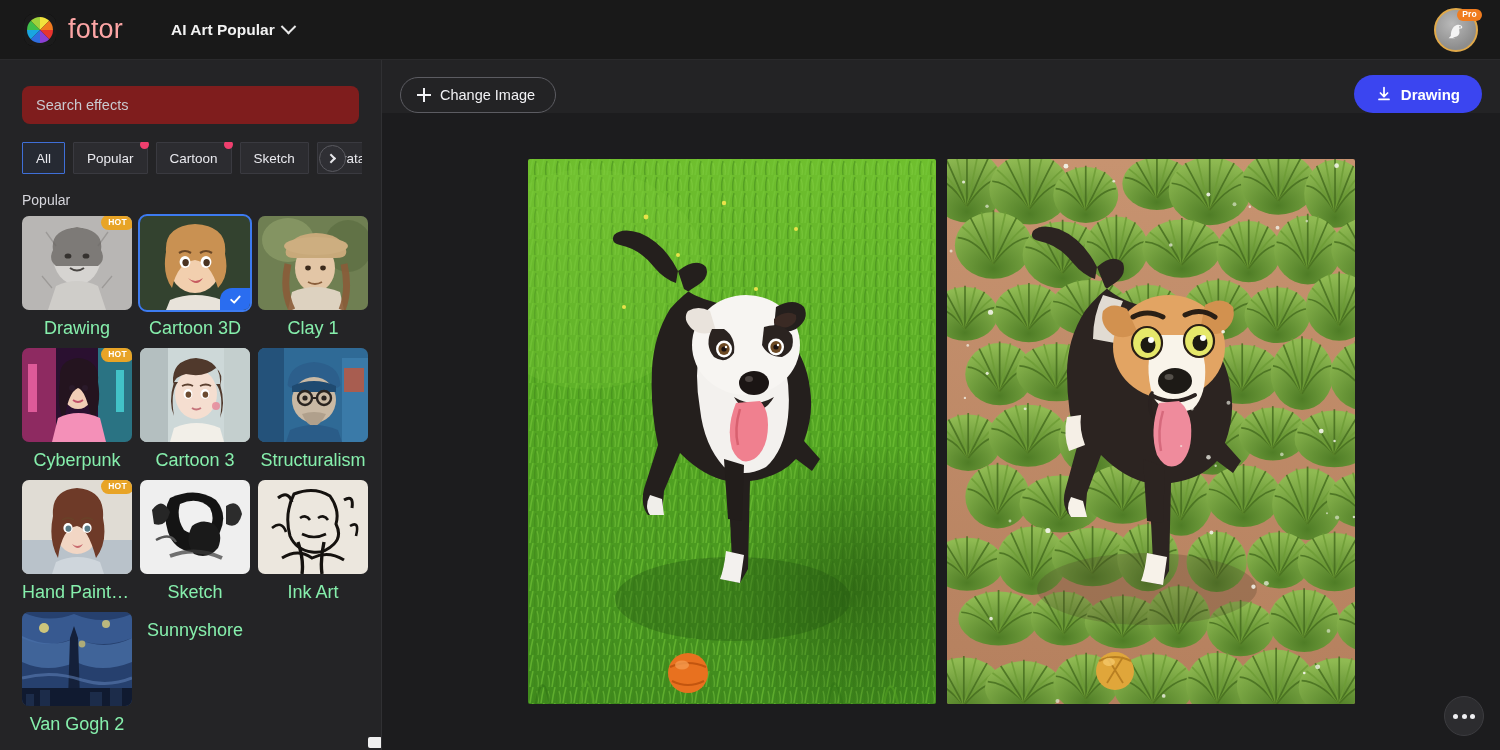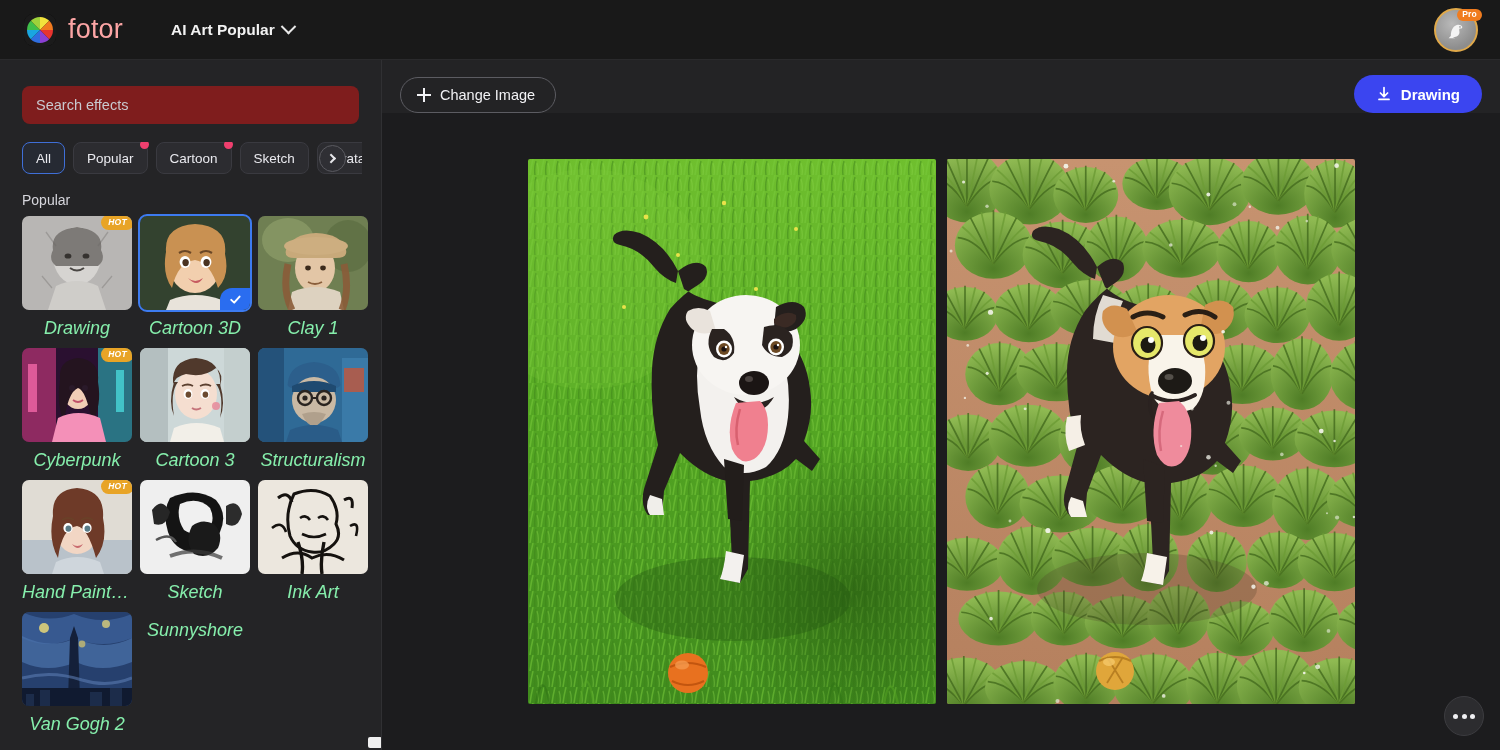--- a/index.html
+++ b/index.html
@@ -68,21 +68,21 @@
     color: #e3e3e6; font-size: 14.5px; font-family: inherit;
   }
   .search-box input::placeholder { color: #c9c9cf; }
 
   .chips {
     margin: 18px 0 0 22px; display: flex; gap: 8px;
     position: relative; width: 340px; overflow: hidden; height: 34px;
   }
   .chip {
     position: relative; flex: none; height: 32px; padding: 0 13px;
-    border-radius: 8px; background: #2c2c30; border: 1px solid #3a3a40;
+    border-radius: 1px; background: #2c2c30; border: 1px solid #3a3a40;
     color: #e9e9ee; font-size: 13.5px;
     display: flex; align-items: center; cursor: pointer; white-space: nowrap;
   }
   .chip.active { border-color: #3f6fd8; background: #262a33; }
   .chip .dot {
     position: absolute; top: -3px; right: -2px; width: 9px; height: 9px;
     border-radius: 50%; background: #ef3f6e;
   }
   .chips-next {
     position: absolute; right: 16px; top: 3px;
@@ -96,21 +96,21 @@
     border-top: 2px solid #e6e6ea; transform: rotate(45deg) translate(-1px,1px);
     display: block;
   }
 
   .section-title {
     margin: 16px 0 8px 22px; color: #d6d6dc; font-size: 14px;
   }
 
   .grid {
     margin-left: 22px; width: 345px;
-    display: grid; grid-template-columns: repeat(3, 110px); gap: 9px 8px; font-style: italic;
+    display: grid; grid-template-columns: repeat(3, 110px); gap: 9px 8px;
   }
   .card { width: 110px; cursor: pointer; }
   .thumb {
     position: relative; width: 110px; height: 94px; border-radius: 7px;
     overflow: hidden; background: #3a3a3a;
   }
   .card.selected .thumb { outline: 2px solid #3d7bf0; outline-offset: 0px; }
   .card-label {
     margin-top: 8px; text-align: center; color: #86efac; font-size: 18px;
     white-space: nowrap; overflow: hidden; text-overflow: ellipsis;

